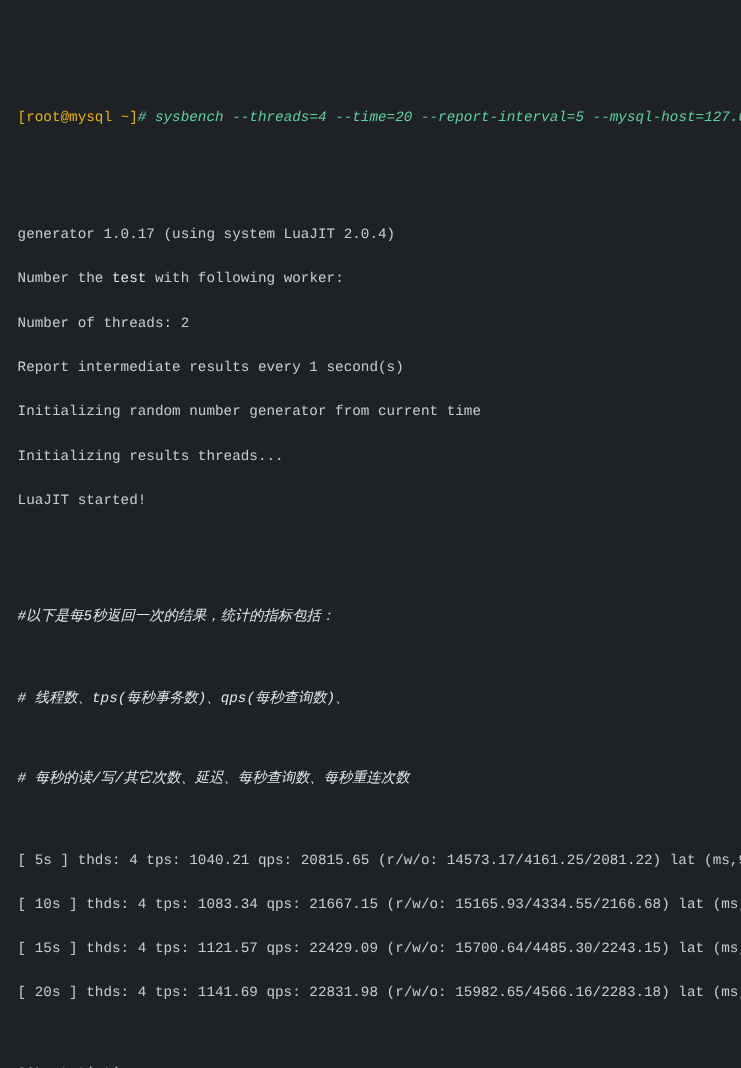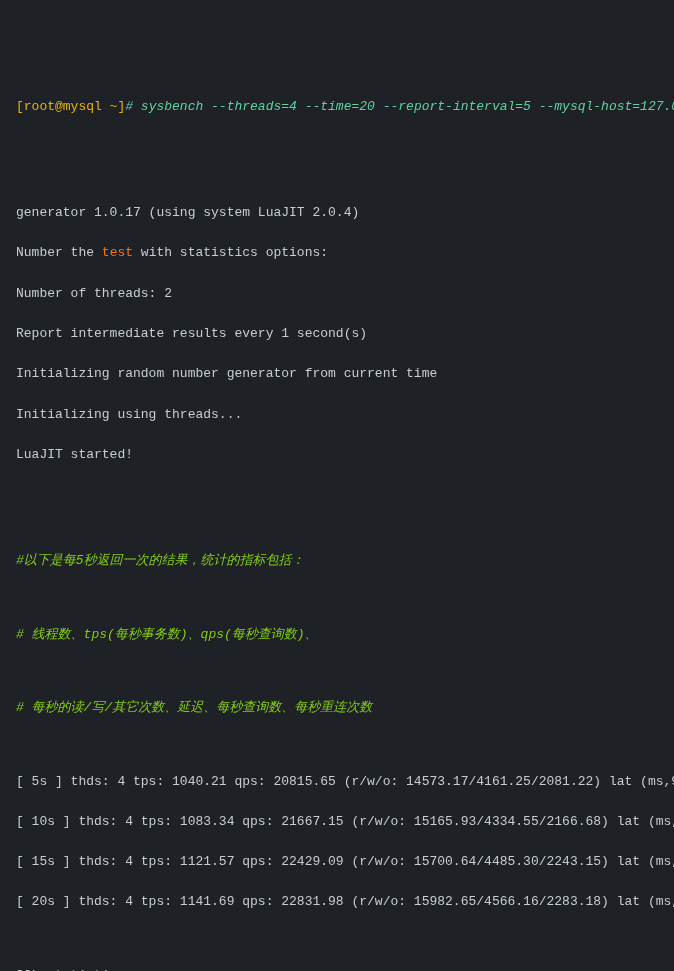--- a/index.html
+++ b/index.html
@@ -9,39 +9,39 @@
       font-family: 'Consolas', 'Monaco', 'Courier New', monospace;
       font-size: 13px;
       line-height: 1.55;
       padding: 16px;
       white-space: pre;
       overflow-x: hidden;
       width: 674px;
     }
     .prompt-white { color: #eab308; }
     .cmd-green { color: #5dd39e; font-style: italic; }
-    .cyan { color: #f97316; }
-    .comment { color: #84cc16; font-style: italic; }
+    .cyan { color: #e5e5e5; }
+    .comment { color: #e5e5e5; font-style: italic; }
     .line { display: block; }
     .gap { height: 13px; }
   </style>
 </head>
 <body>
 
 
 
 <span class="line"><span class="prompt-white">[root@mysql ~]</span><span class="cmd-green">#</span><span class="cmd-green"> sysbench --threads=4 --time=20 --report-interval=5 --mysql-host=127.0.0.1 --</span></span>
 <div class="gap"></div>
 <div class="gap"></div>
 <span class="line">generator 1.0.17 (using system LuaJIT 2.0.4)</span>
-<span class="line"><span>Number the </span><span class="cyan">test</span><span> with statistics options:</span></span>
+<span class="line"><span>Number the </span><span class="cyan">test</span><span> with following worker:</span></span>
 <span class="line">Number of threads: 2</span>
 <span class="line">Report intermediate results every 1 second(s)</span>
 <span class="line">Initializing random number generator from current time</span>
-<span class="line">Initializing using threads...</span>
+<span class="line">Initializing results threads...</span>
 <span class="line">LuaJIT started!</span>
 <div class="gap"></div>
 <div class="gap"></div>
 <span class="line comment">#以下是每5秒返回一次的结果，统计的指标包括：</span>
 <div class="gap"></div>
 <span class="line comment"># 线程数、tps(每秒事务数)、qps(每秒查询数)、</span>
 <div class="gap"></div>
 <span class="line comment"># 每秒的读/写/其它次数、延迟、每秒查询数、每秒重连次数</span>
 <div class="gap"></div>
 <span class="line">[ 5s ] thds: 4 tps: 1040.21 qps: 20815.65 (r/w/o: 14573.17/4161.25/2081.22) lat (ms,95%): 7.1</span>

